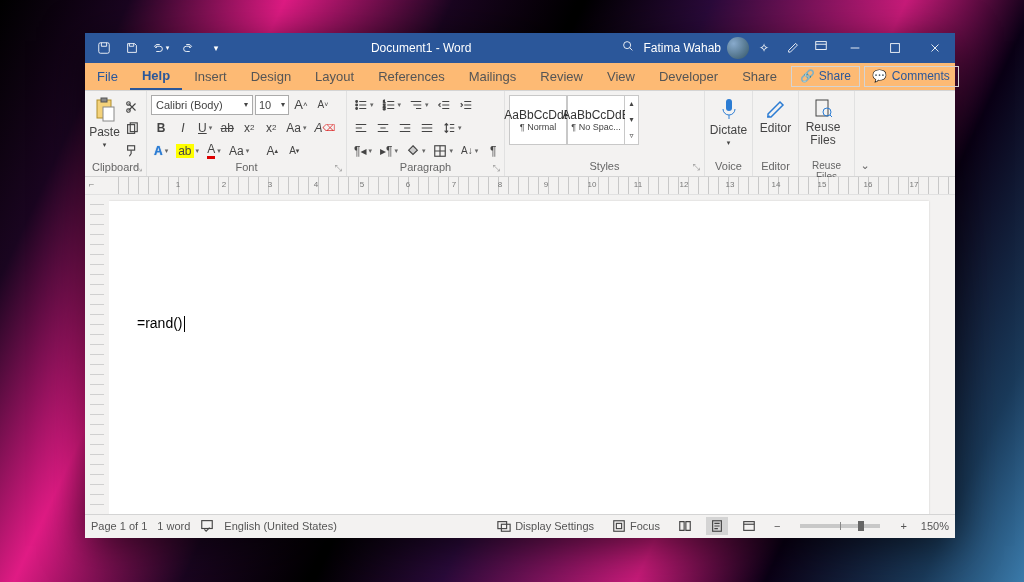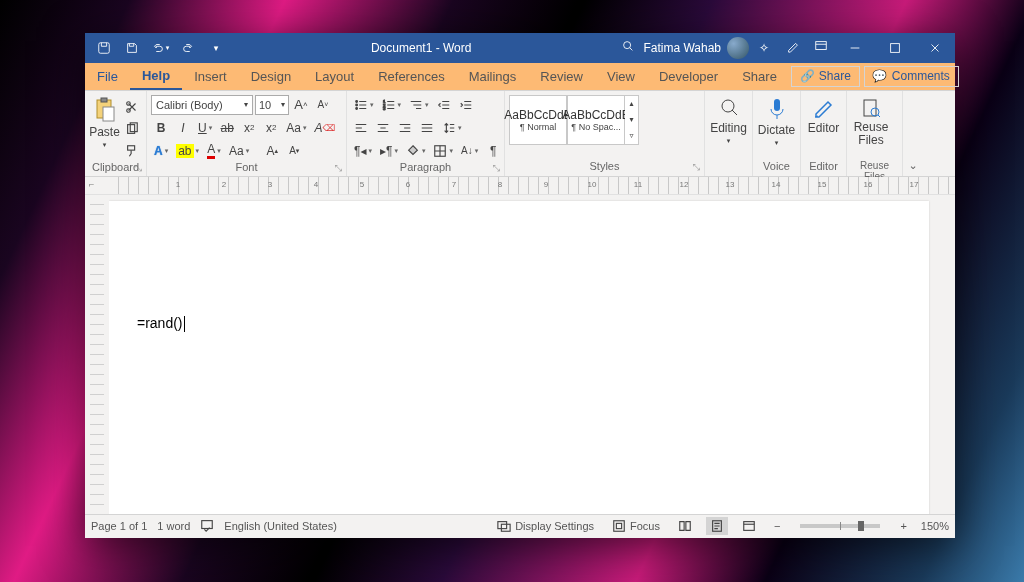--- a/index.html
+++ b/index.html
@@ -378,33 +378,20 @@
           <div class="gallery-more">
             <div>▴</div>
             <div>▾</div>
             <div>▿</div>
           </div>
         </div>
       </div>
       <div class="group-label"><span>Styles</span><span class="launcher">⤡</span></div>
     </div>
 
-    <div class="group" style="width:48px;">
-      <div class="group-body">
-          <div class="bigbtn">
-        <svg width="20" height="22" viewBox="0 0 20 22">
-              <circle cx="9" cy="9" r="6" fill="none" stroke="#444"></circle>
-              <path d="M13 13l5 5" stroke="#444"></path>
-            </svg>
-        <span class="lbl">Editing</span>
-            <span style="font-size:7px;">▾</span>
-      </div>
-        </div>
-      <div class="group-label" style="font-size:10px;opacity:0;">.</div>
-    </div>
 
     <div class="group" style="width:48px;">
       <div class="group-body">
           <div class="bigbtn">
         <svg width="20" height="24" viewBox="0 0 20 24">
               <rect x="7" y="2" width="6" height="12" rx="3" fill="#2b7cd3"></rect>
               <path d="M4 12a6 6 0 0012 0M10 18v4" stroke="#2b7cd3" fill="none"></path>
             </svg>
         <span class="lbl">Dictate</span>
             <span style="font-size:7px;">▾</span>

